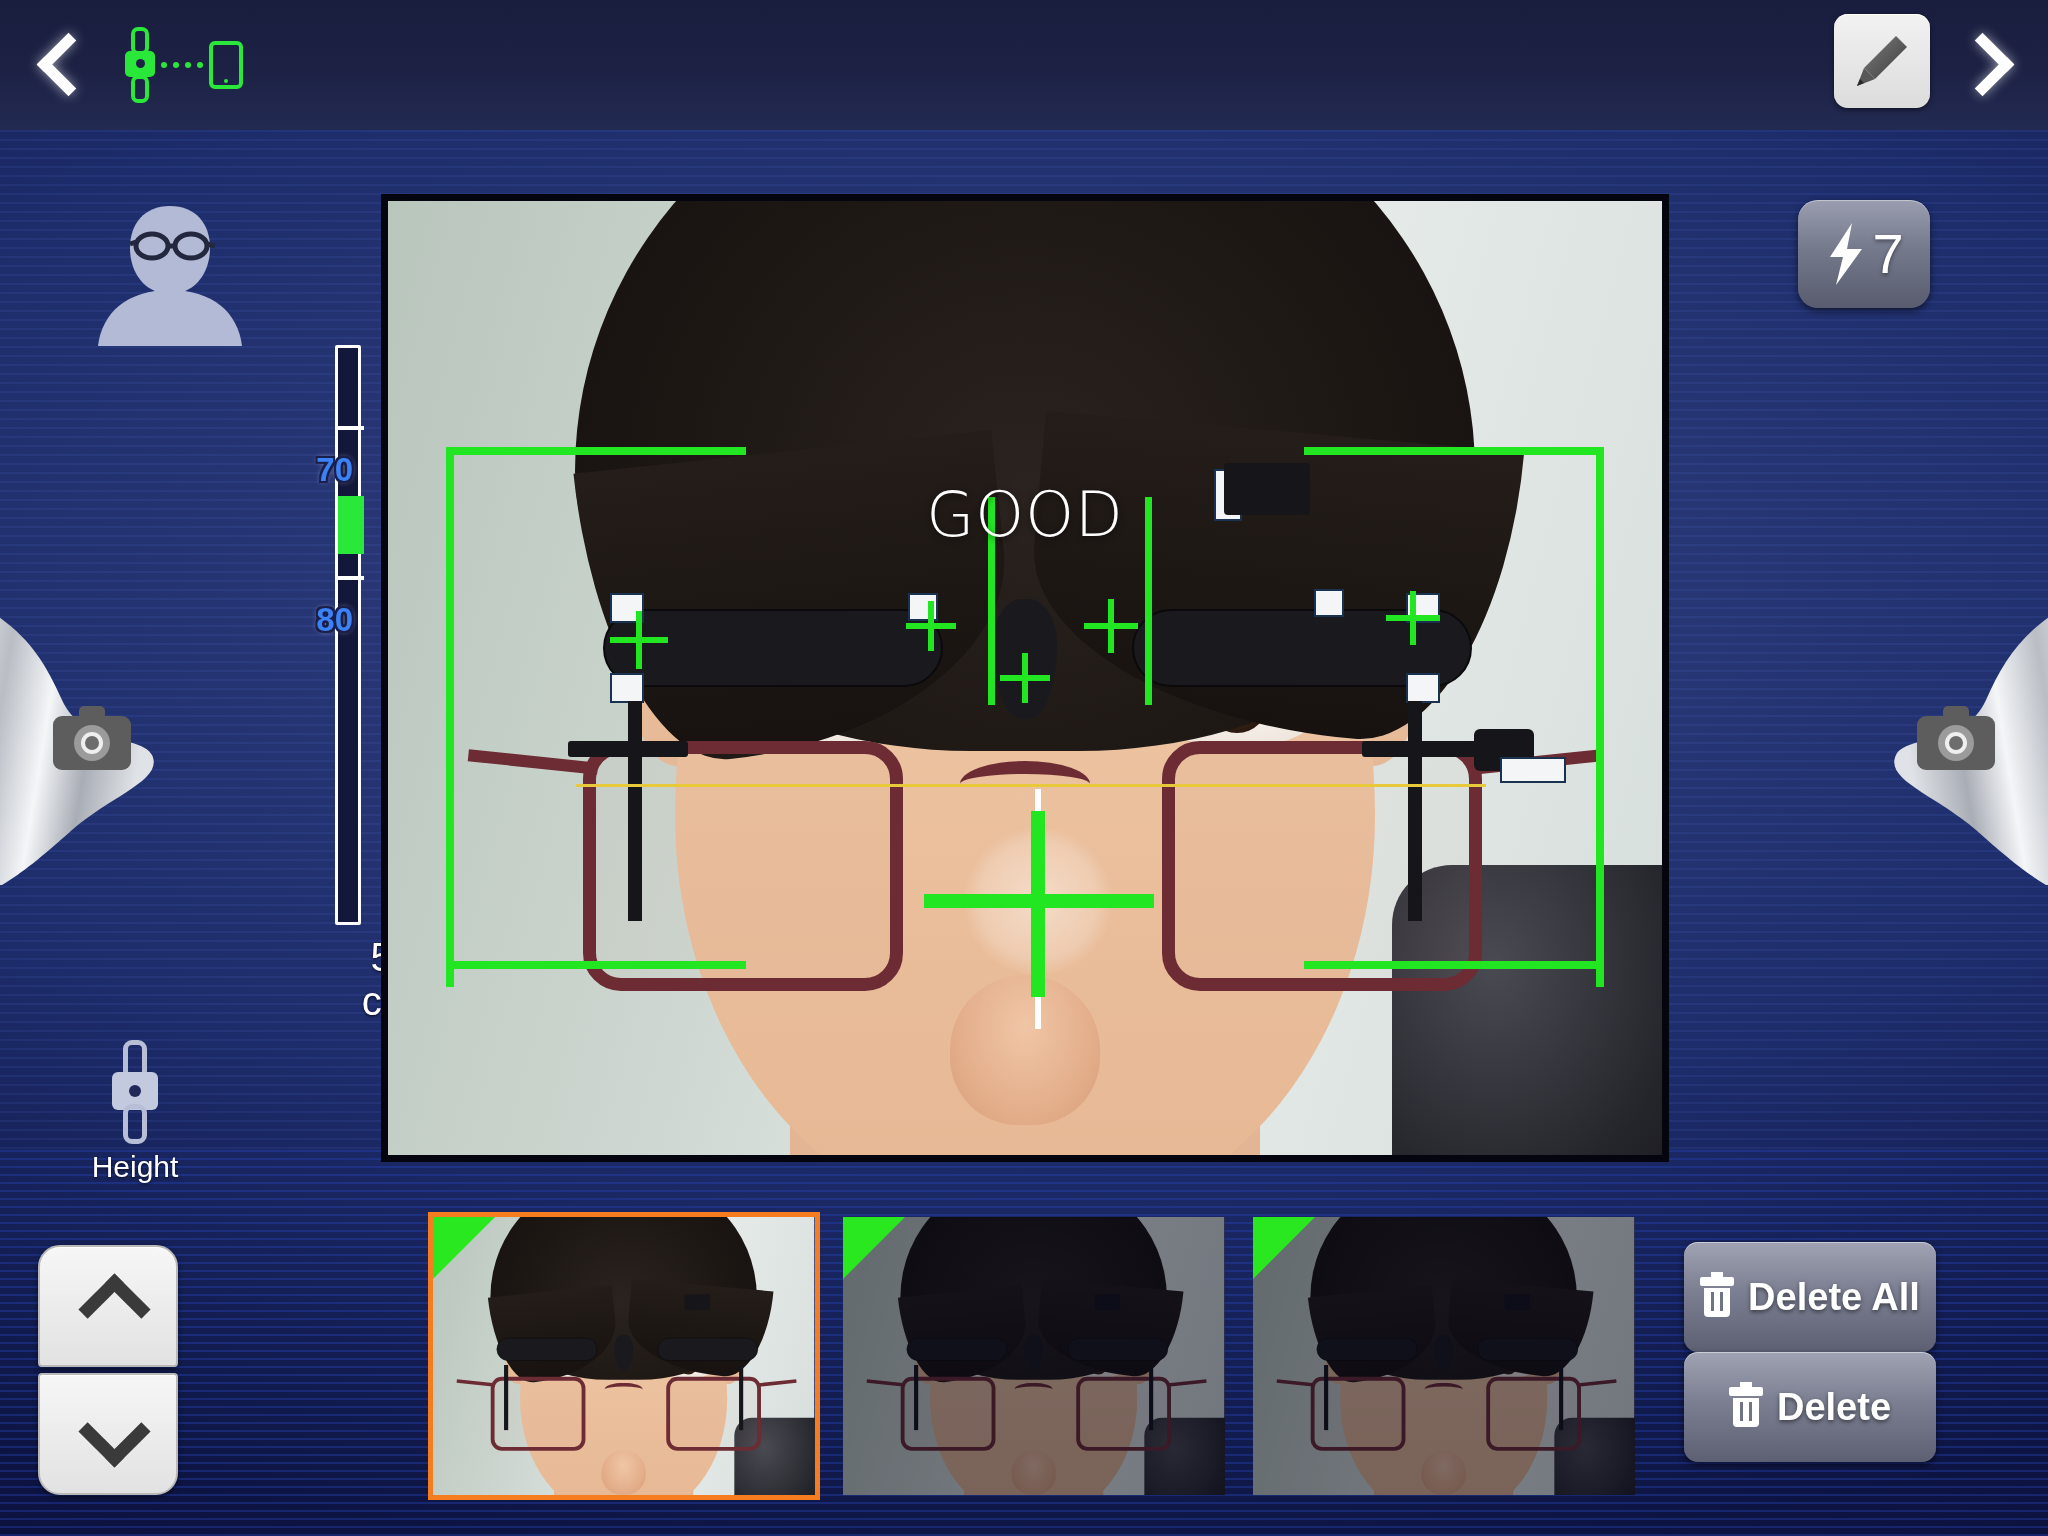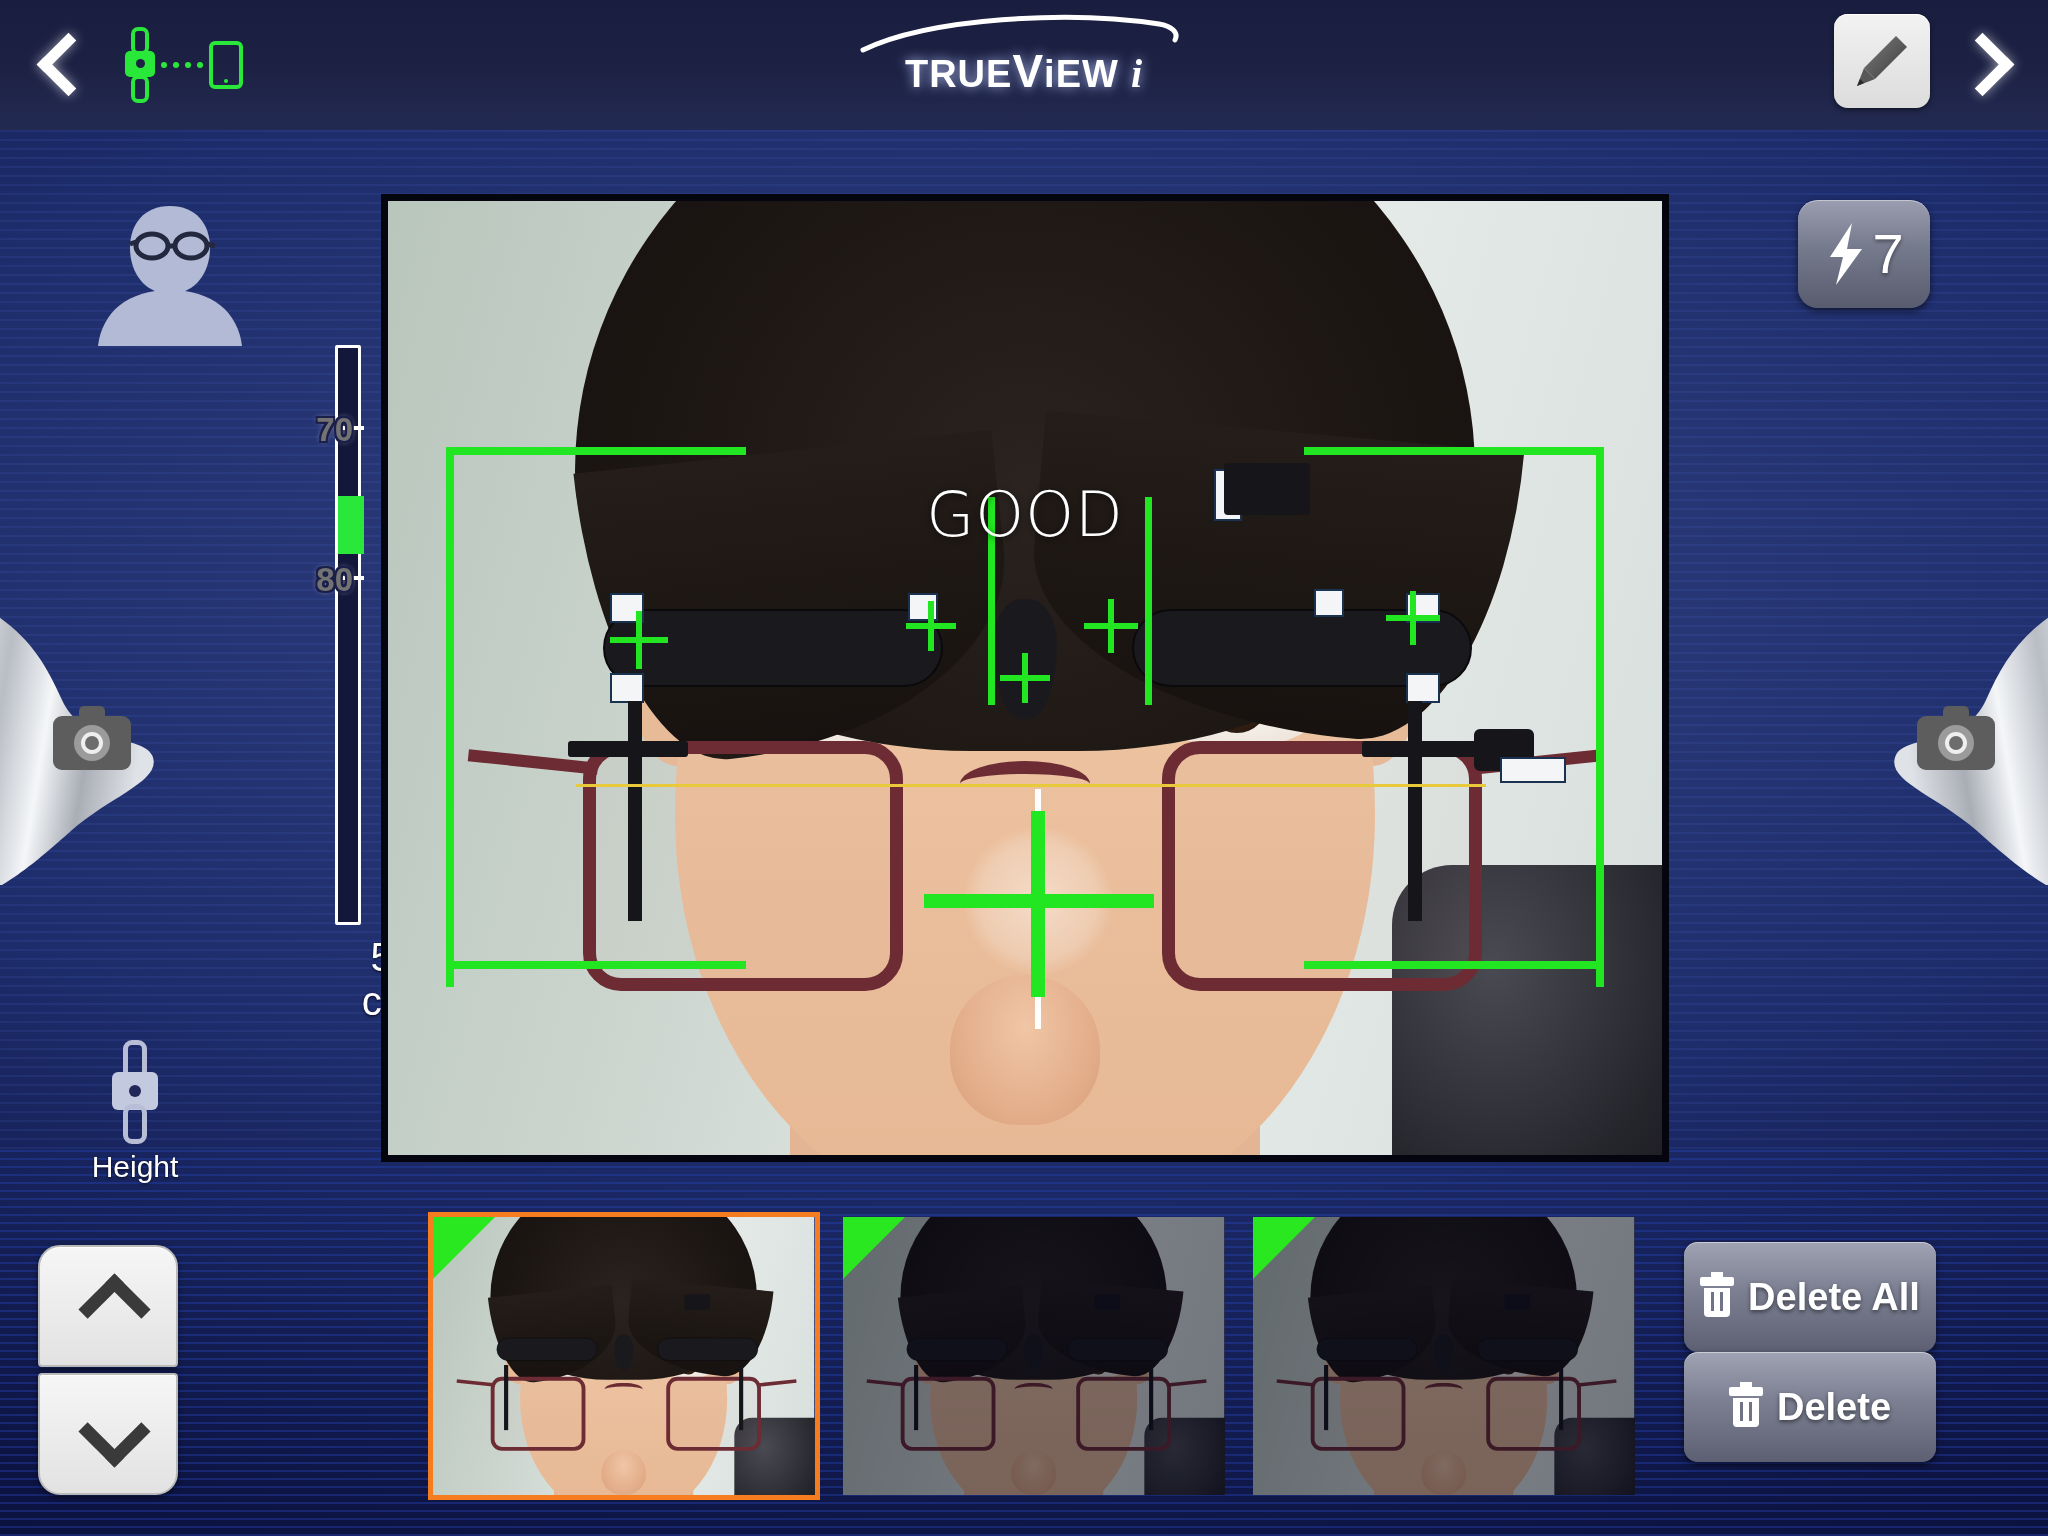--- a/index.html
+++ b/index.html
@@ -125,23 +125,24 @@
   }
 
   
   #ruler-group { position:absolute; left:295px; top:335px; width:110px; z-index:6; }
   #ruler-track {
     position:absolute; left:40px; top:10px; width:26px; height:580px;
     background:#13173a; border:3px solid #fff; border-radius:2px;
   }
   .tick-line { position:absolute; left:0; width:26px; height:4px; background:#fff; }
   .tick-label {
-    position:absolute; right:52px; color:#737373; font-size:33px; font-weight:bold;
+    position:absolute; right:52px; color:#3b82f6; font-size:33px; font-weight:bold;
     text-shadow:-2px -2px 0 #1a1f4a,2px -2px 0 #1a1f4a,-2px 2px 0 #1a1f4a,2px 2px 0 #1a1f4a,
                 0 0 6px rgba(255,255,255,.6);
+    margin-top:40px;
   }
   #ruler-indicator {
     position:absolute; left:0; width:26px; height:58px; background:#2ae83a;
   }
   #ruler-value {
     position:absolute; left:-10px; top:600px; width:130px; text-align:right;
     color:#fff; font-size:40px; line-height:44px; font-weight:normal;
     text-shadow:0 1px 3px rgba(0,0,0,.8);
   }
 
@@ -415,28 +416,20 @@
       </div>
       <div class="dots">
         <i></i>
           <i></i>
           <i></i>
           <i></i>
       </div>
       <div class="tablet"></div>
     </div>
 
-    <div id="brand">
-      <svg class="swoosh" viewBox="0 0 330 40">
-        <path d="M4 36 C70 4, 210 -4, 300 10 C312 12, 320 18, 316 26" fill="none" stroke="#ffffff" stroke-width="5" stroke-linecap="round"></path>
-      </svg>
-      <div class="wordmark">
-        <span>TRUE</span><span class="vee">V</span><span class="lc">i</span><span>EW</span><span class="ital">i</span>
-      </div>
-    </div>
 
     <div id="edit-button">
       <svg width="60" height="60" viewBox="0 0 60 60">
         <defs>
             <linearGradient id="pg" x1="0" y1="0" x2="1" y2="1">
           <stop offset="0" stop-color="#7d7d7d"></stop>
               <stop offset="1" stop-color="#3b3b3b"></stop>
         </linearGradient>
           </defs>
         <path d="M44 5 L55 16 L23 48 L12 37 Z" fill="url(#pg)"></path>

